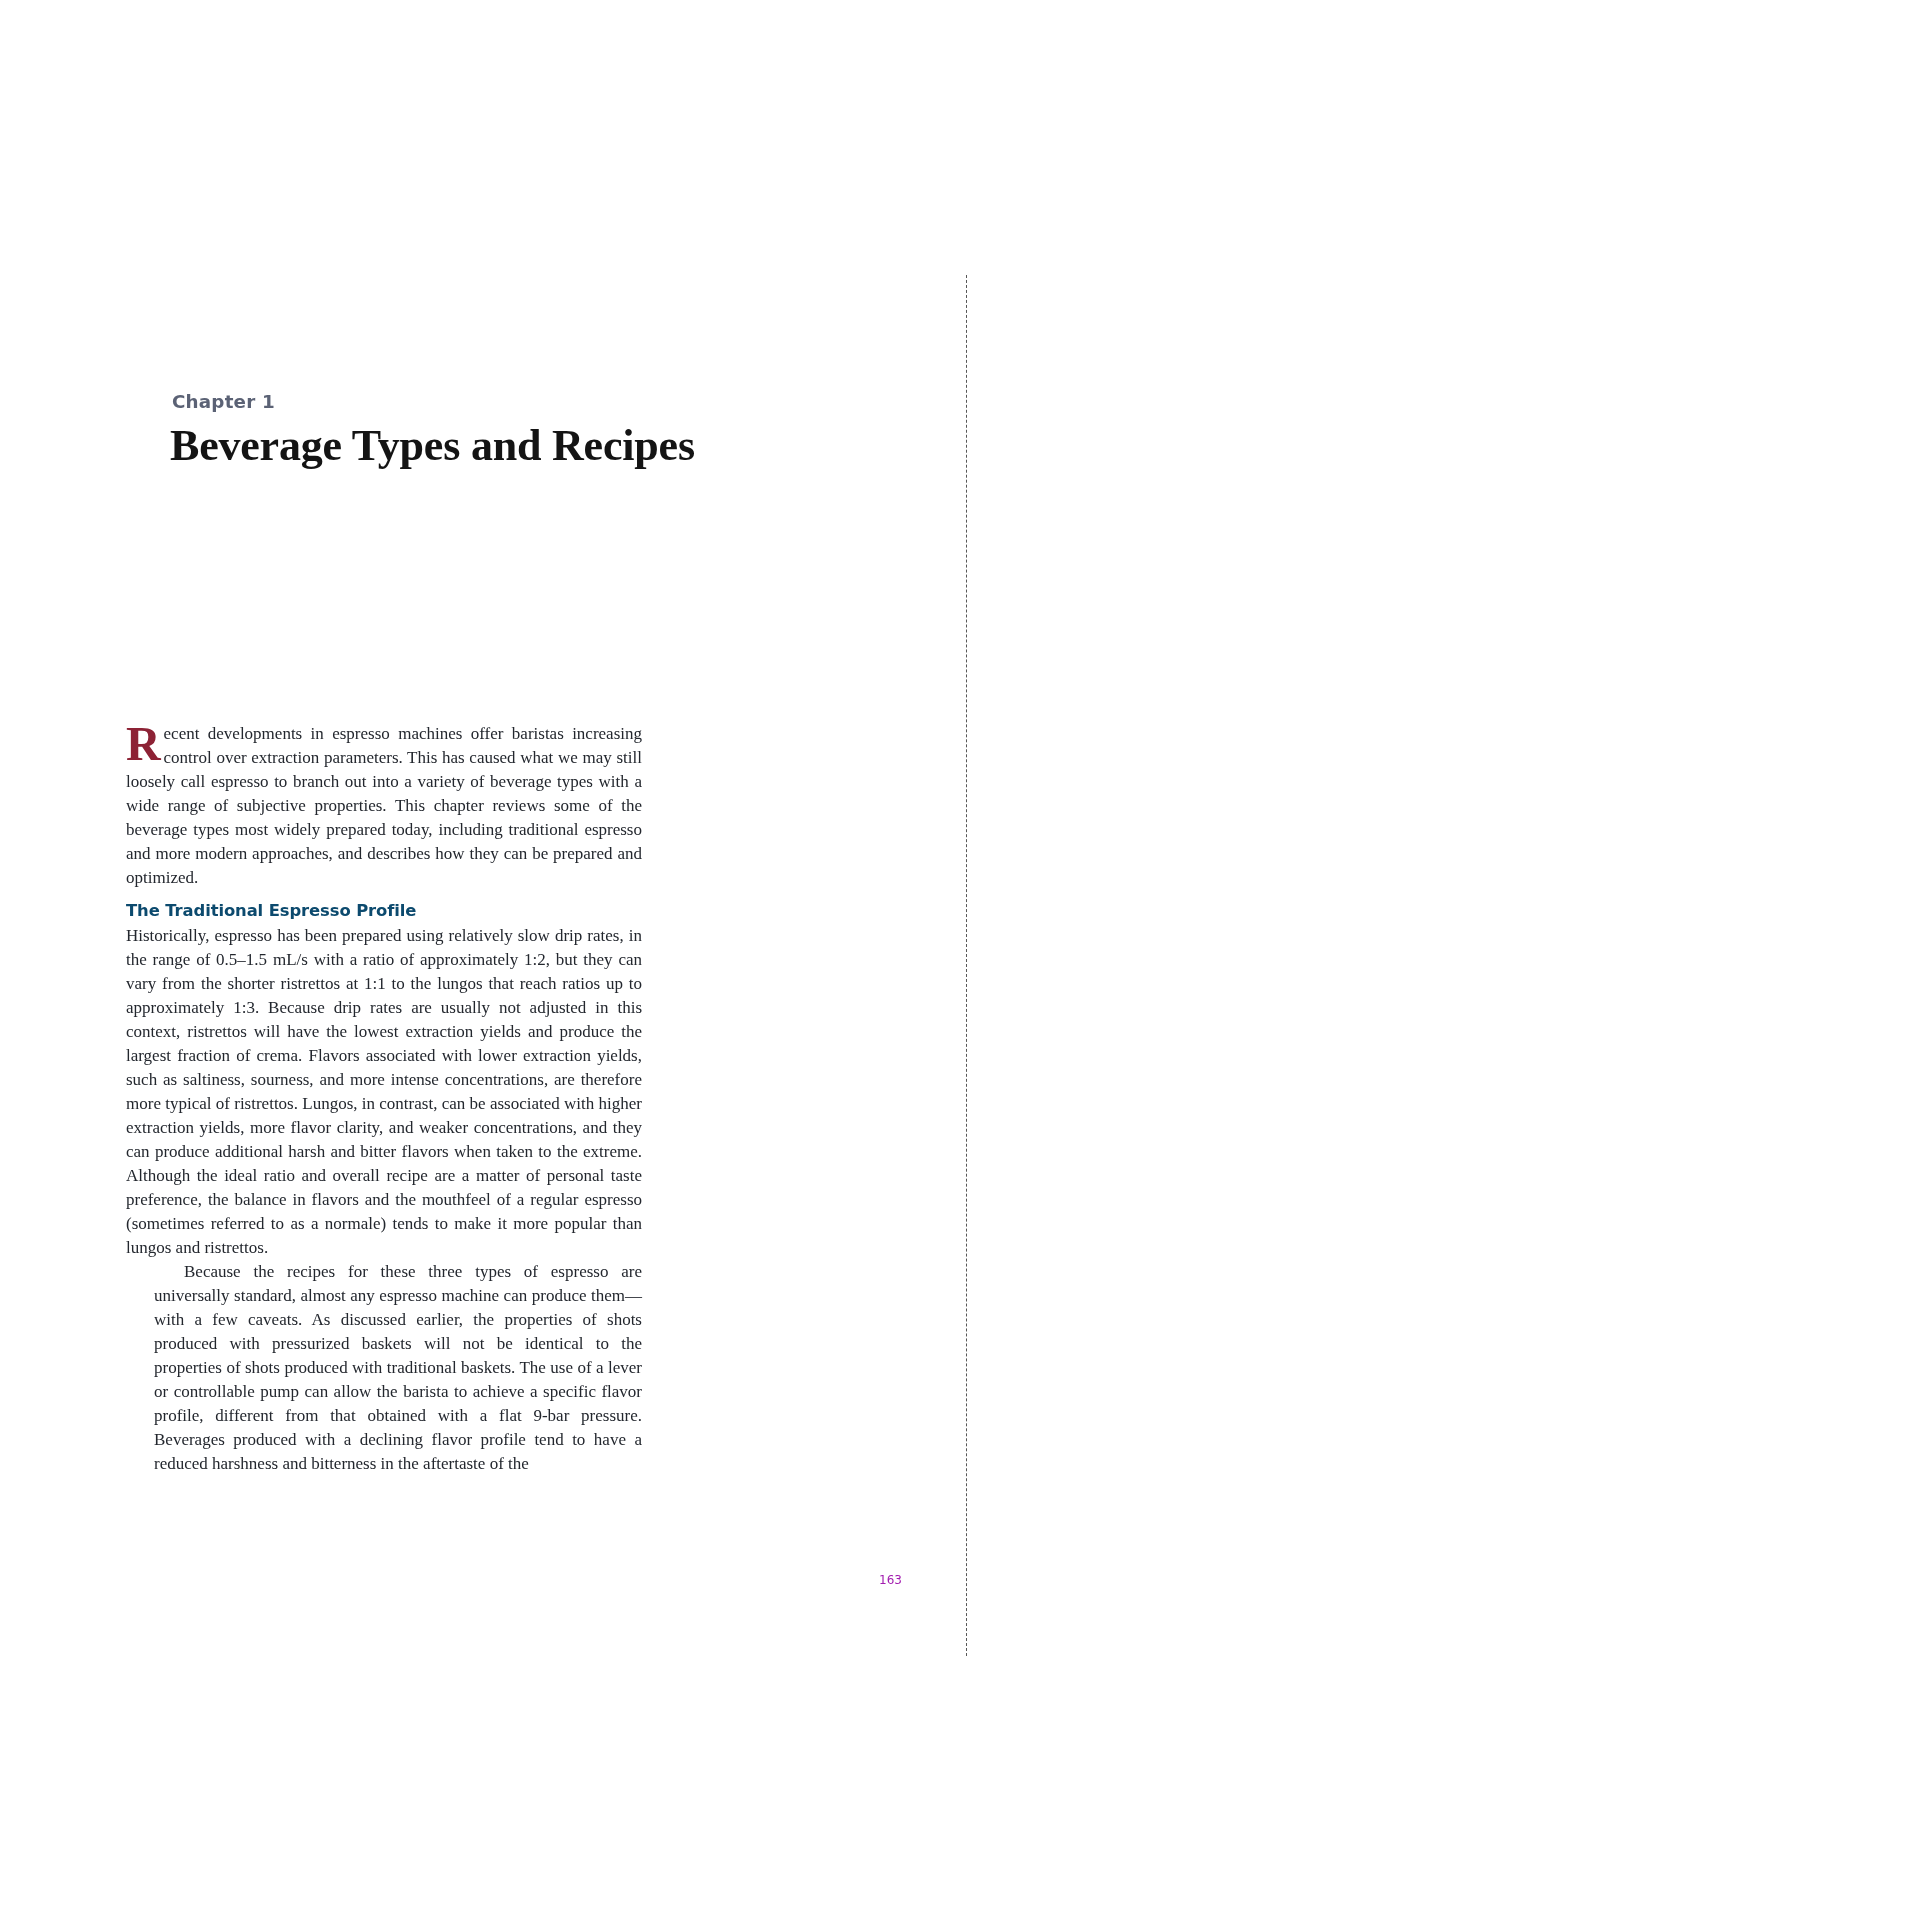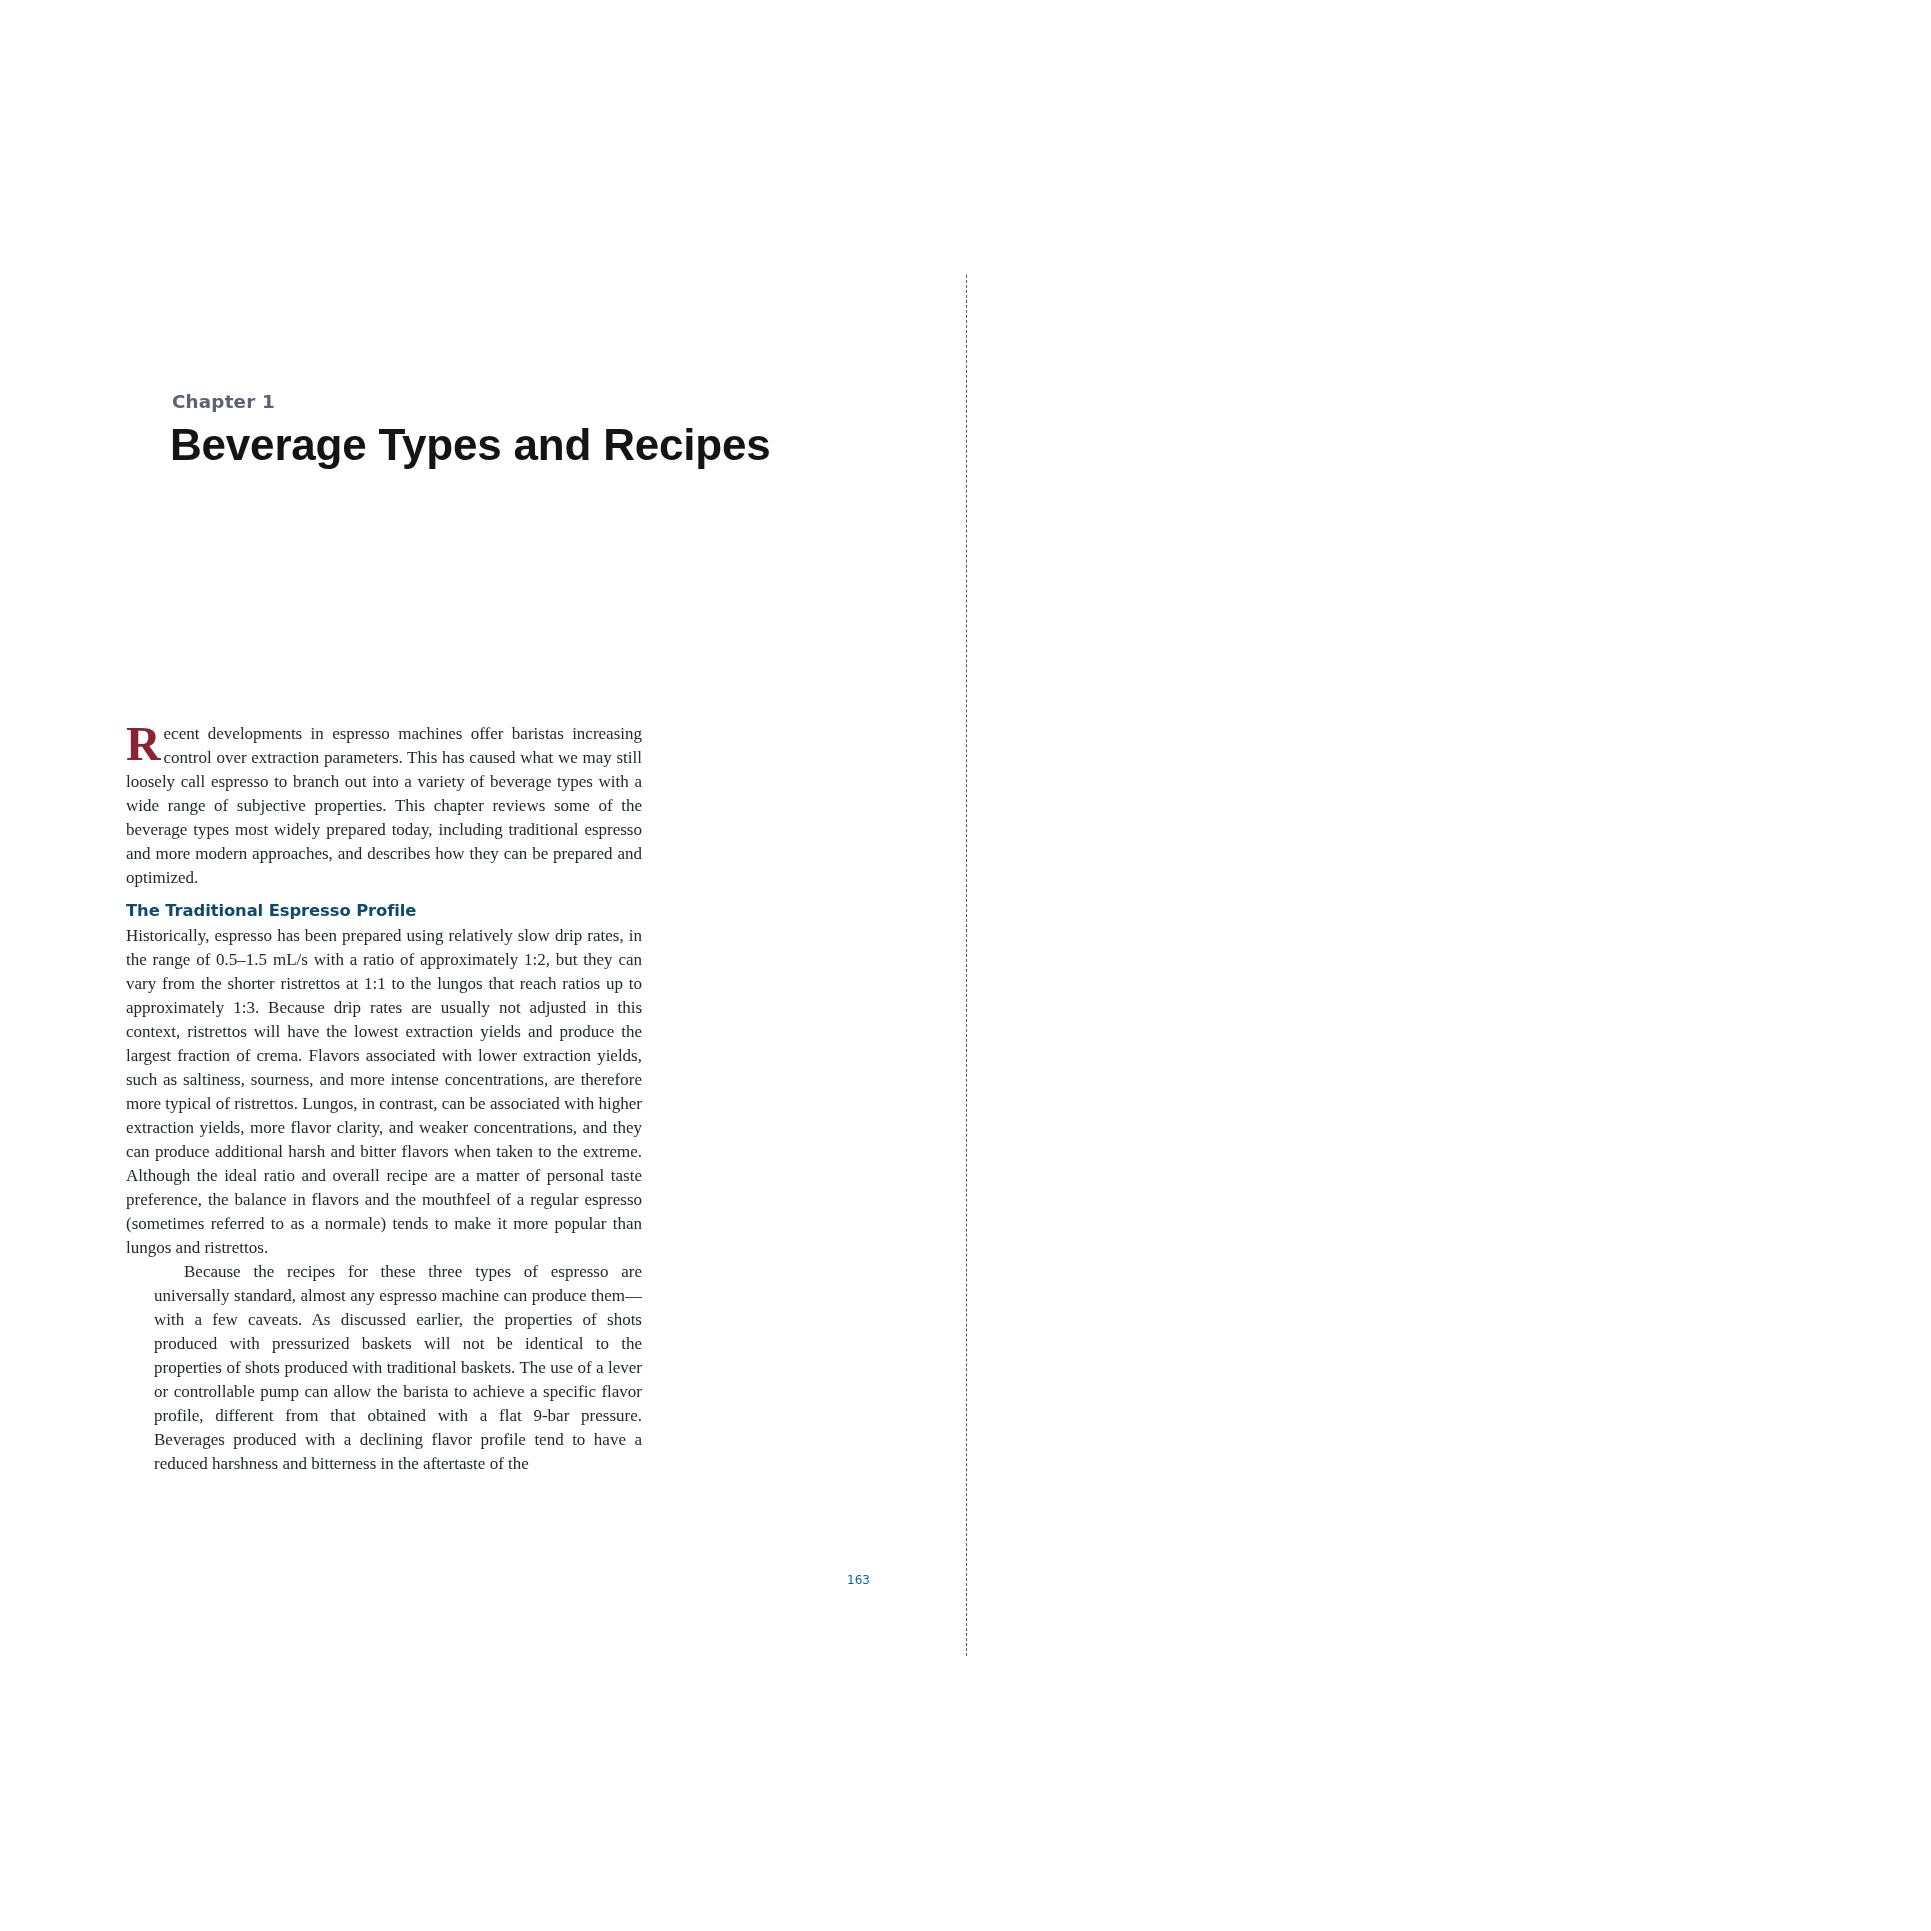--- a/index.html
+++ b/index.html
@@ -31,21 +31,21 @@
   
   .chapter-label {
     position:absolute; left:172px; top:391px;
     font-family:"DejaVu Sans", sans-serif;
     font-size:18.3px; font-weight:700;
     letter-spacing:0.2px;
     color:#5b6275;
   }
   .chapter-title {
     position:absolute; left:170px; top:420px;
-    font-family:Liberation Sans, sans-serif;
+    font-family:Liberation Serif, serif;
     font-size:44px; font-weight:700;
     letter-spacing:-0.2px;
     color:#141414;
     white-space:nowrap;
   }
 
   
   .col {
     position:absolute;
     font-size:17px;
@@ -80,21 +80,22 @@
     color:#0c4a6e;
     margin:9px 0 1px 0;
     letter-spacing:-0.1px;
   }
 
   
   .folio {
     position:absolute;
     font-family:"DejaVu Sans", sans-serif;
     font-size:12px;
-    color:#0369a1;
+    color:#a21caf;
+    margin-left:32px;
   }
   .folio-left  { left:847px;  top:1573px; }
 </style>
 </head>
 <body>
 
 <div id="spread">
 
   <div class="gutter"></div>
 

